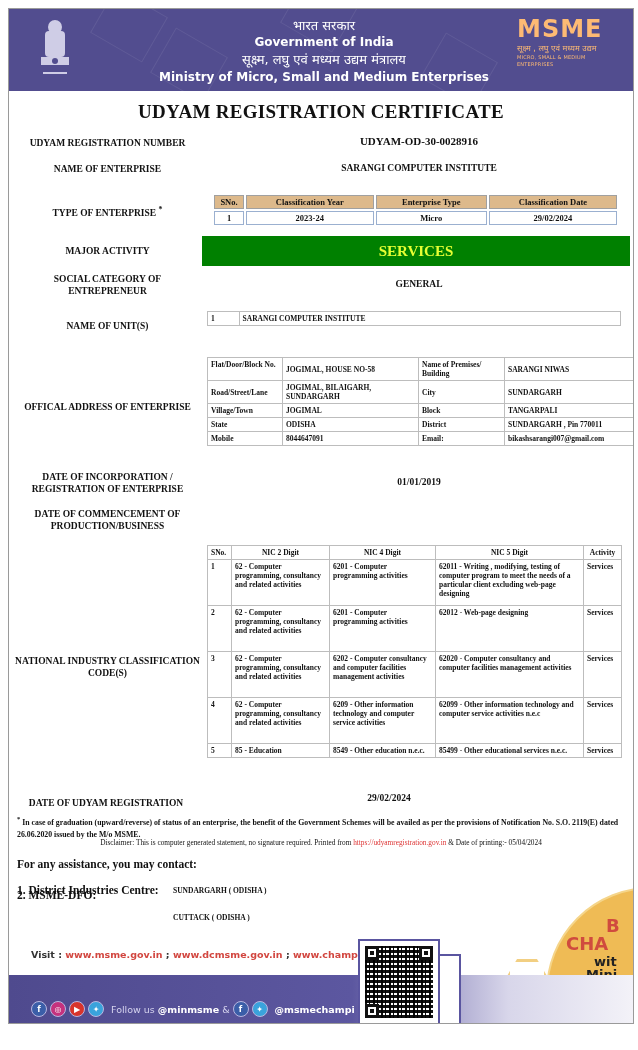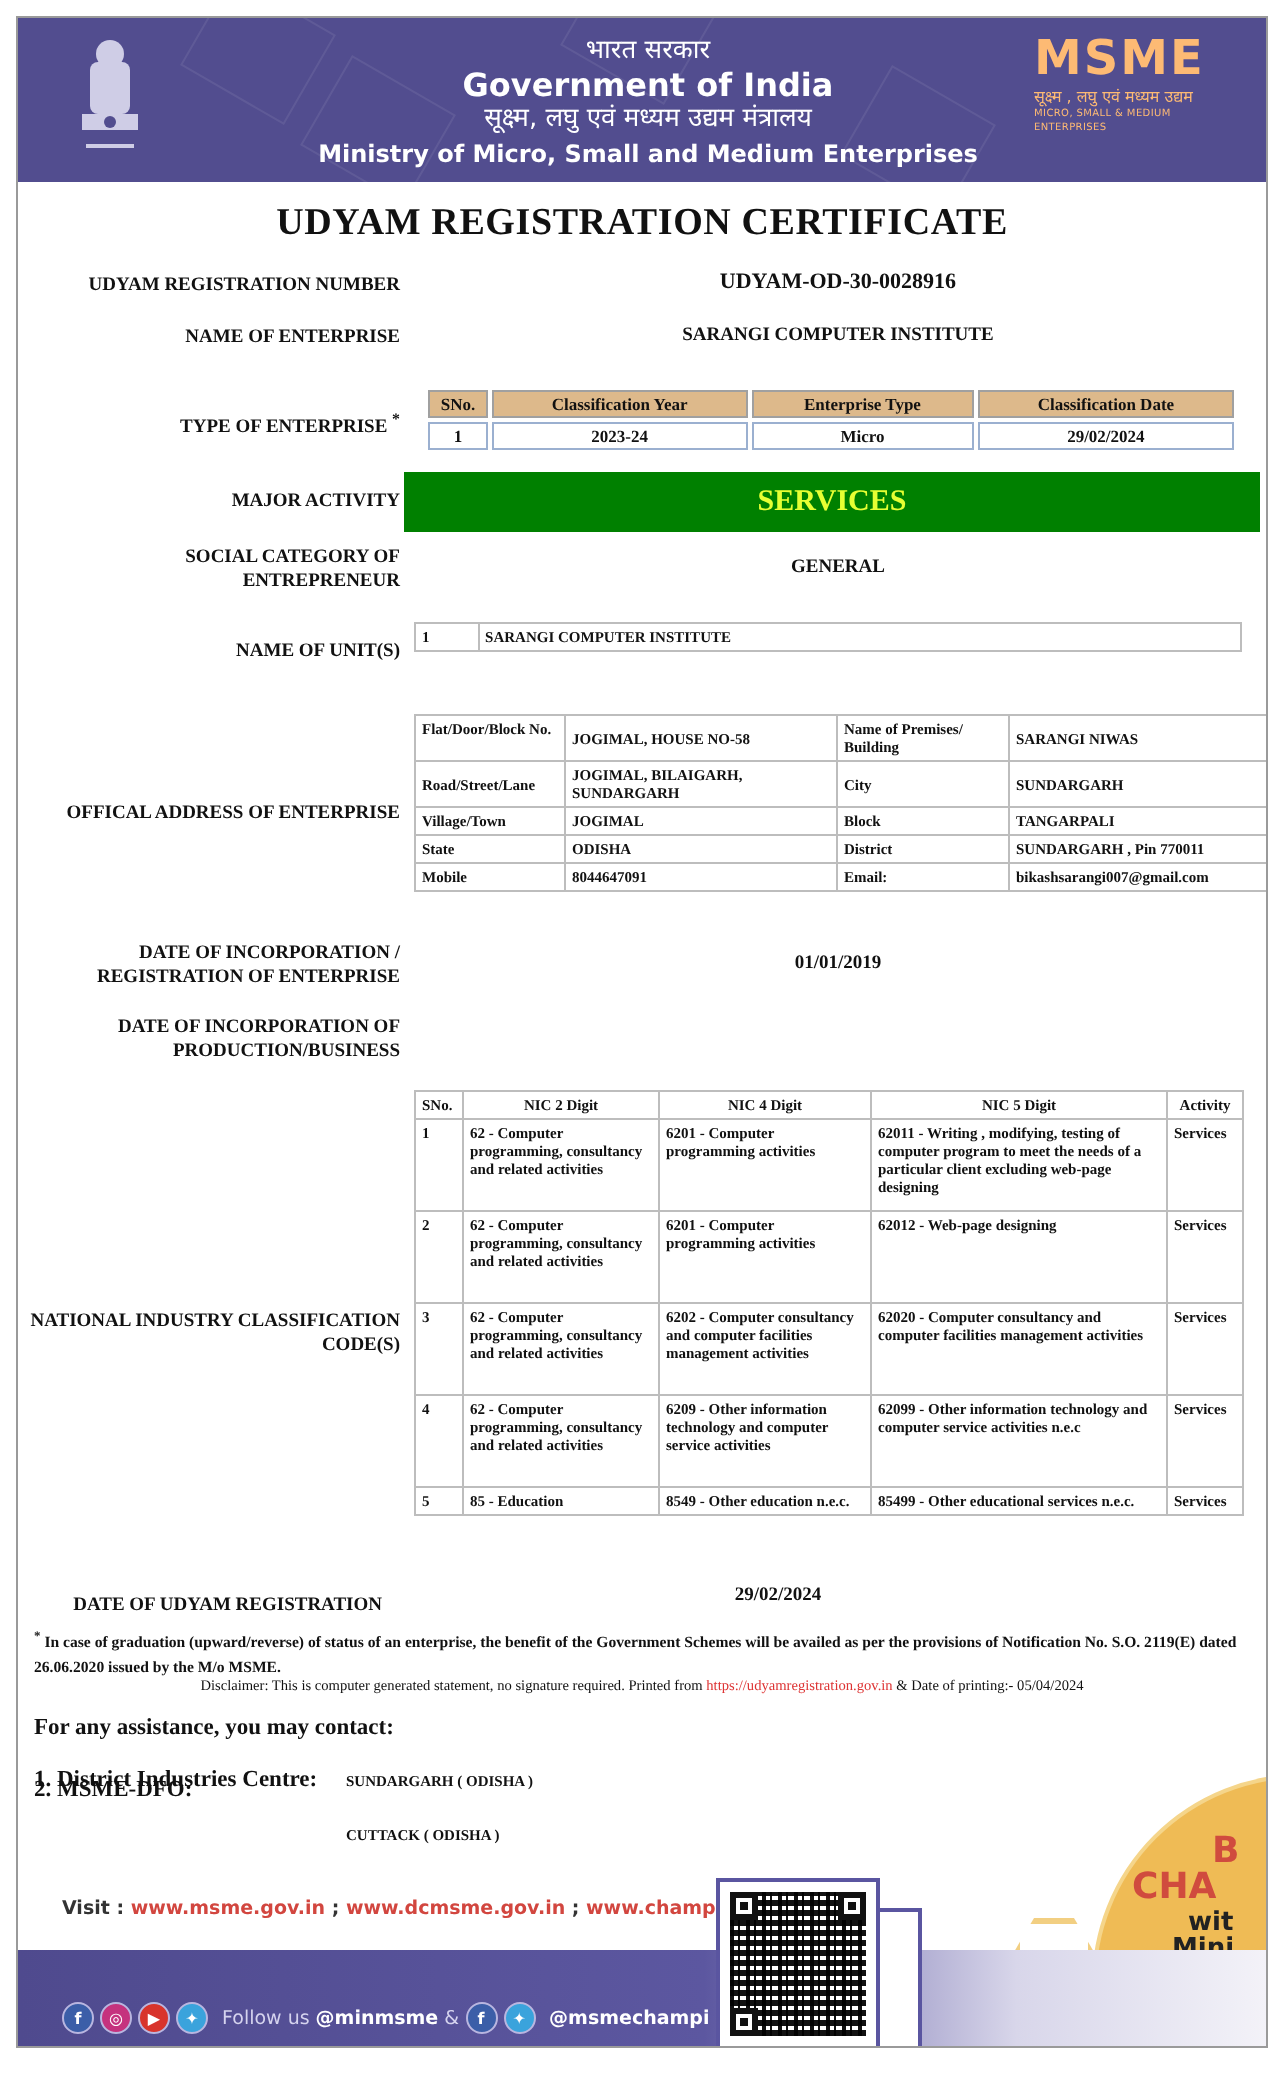--- a/index.html
+++ b/index.html
@@ -7,31 +7,31 @@
   body { font-family: "Liberation Serif", "DejaVu Serif", serif; color: #111; position: relative; }
 
   .page { position: absolute; left: 8px; top: 8px; width: 626px; height: 1016px; border: 1px solid #9a9a9a; background: #fff; overflow: hidden; }
 
   
   .banner { position: absolute; left: 0; top: 0; width: 624px; height: 82px; background: #524d8f; overflow: hidden; }
   .banner .hex { position: absolute; border: 1px solid rgba(255,255,255,0.08); width: 60px; height: 52px; transform: rotate(30deg); }
   .emblem { position: absolute; left: 26px; top: 8px; width: 40px; height: 64px; }
   .banner-center { position: absolute; left: 130px; top: 8px; width: 370px; text-align: center; color: #fff; font-family: "DejaVu Sans", sans-serif; }
   .banner-center .hi1 { font-size: 13px; line-height: 17px; }
-  .banner-center .en1 { font-size: 16px; font-weight: bold; line-height: 17px; }
+  .banner-center .en1 { font-size: 12px; font-weight: bold; line-height: 17px; }
   .banner-center .hi2 { font-size: 13px; line-height: 18px; }
   .banner-center .en2 { font-size: 12px; font-weight: bold; line-height: 17px; }
   .msme-logo { position: absolute; left: 508px; top: 8px; width: 104px; color: #fdba74; text-align: left; }
   .msme-word { font-family: "DejaVu Sans", sans-serif; font-size: 24px; font-weight: bold; letter-spacing: 1px; line-height: 24px; }
   .msme-hi { font-size: 8px; line-height: 11px; margin-top: 2px; font-family: "DejaVu Sans", sans-serif; }
   .msme-en { font-size: 5px; line-height: 7px; font-family: "DejaVu Sans", sans-serif; letter-spacing: 0.2px; }
 
   .title { position: absolute; left: 0; top: 92px; width: 624px; text-align: center; font-size: 19px; font-weight: bold; letter-spacing: 0.3px; }
 
-  .lbl { position: absolute; font-size: 9.5px; font-weight: bold; text-align: right; line-height: 12px; }
+  .lbl { position: absolute; font-size: 9.5px; font-weight: bold; text-align: center; line-height: 12px; }
   .val { position: absolute; font-size: 9.5px; font-weight: bold; text-align: center; }
 
   table { border-collapse: separate; border-spacing: 2px; }
   .cls-table { position: absolute; left: 203px; top: 184px; width: 407px; font-size: 8.5px; }
   .cls-table th { background: #ddb98b; border: 1px solid #a0a0a0; font-weight: bold; padding: 1px 2px; height: 13px; }
   .cls-table td { border: 1px solid #9bb0d0; text-align: center; font-weight: bold; padding: 1px 2px; height: 13px; }
 
   .services-bar { position: absolute; left: 193px; top: 227px; width: 428px; height: 30px; background: #008000; color: #e6ff33; font-size: 15px; font-weight: bold; text-align: center; line-height: 30px; }
 
   .grid-table { position: absolute; border-collapse: collapse; font-size: 7.5px; font-weight: bold; }
@@ -179,21 +179,21 @@
       <td>8044647091</td>
       <td>Email:</td>
       <td>bikashsarangi007@gmail.com</td>
     </tr>
   </tbody>
     </table>
 
   <div class="lbl" style="left:6px;top:462px;width:185px;">DATE OF INCORPORATION / REGISTRATION OF ENTERPRISE</div>
   <div class="val" style="left:260px;top:468px;width:300px;">01/01/2019</div>
 
-  <div class="lbl" style="left:6px;top:499px;width:185px;">DATE OF INCORPORATION OF PRODUCTION/BUSINESS</div>
+  <div class="lbl" style="left:6px;top:499px;width:185px;">DATE OF COMMENCEMENT OF PRODUCTION/BUSINESS</div>
   <div class="val" style="left:260px;top:505px;width:300px;"></div>
 
   <div class="lbl" style="left:6px;top:646px;width:185px;">NATIONAL INDUSTRY CLASSIFICATION CODE(S)</div>
   <table class="grid-table" style="left:198px;top:536px;width:415px;">
     <tbody>
         <tr>
       <th style="width:24px;">SNo.</th>
       <th style="width:98px;text-align:center;">NIC 2 Digit</th>
       <th style="width:106px;text-align:center;">NIC 4 Digit</th>
       <th style="width:148px;text-align:center;">NIC 5 Digit</th>

